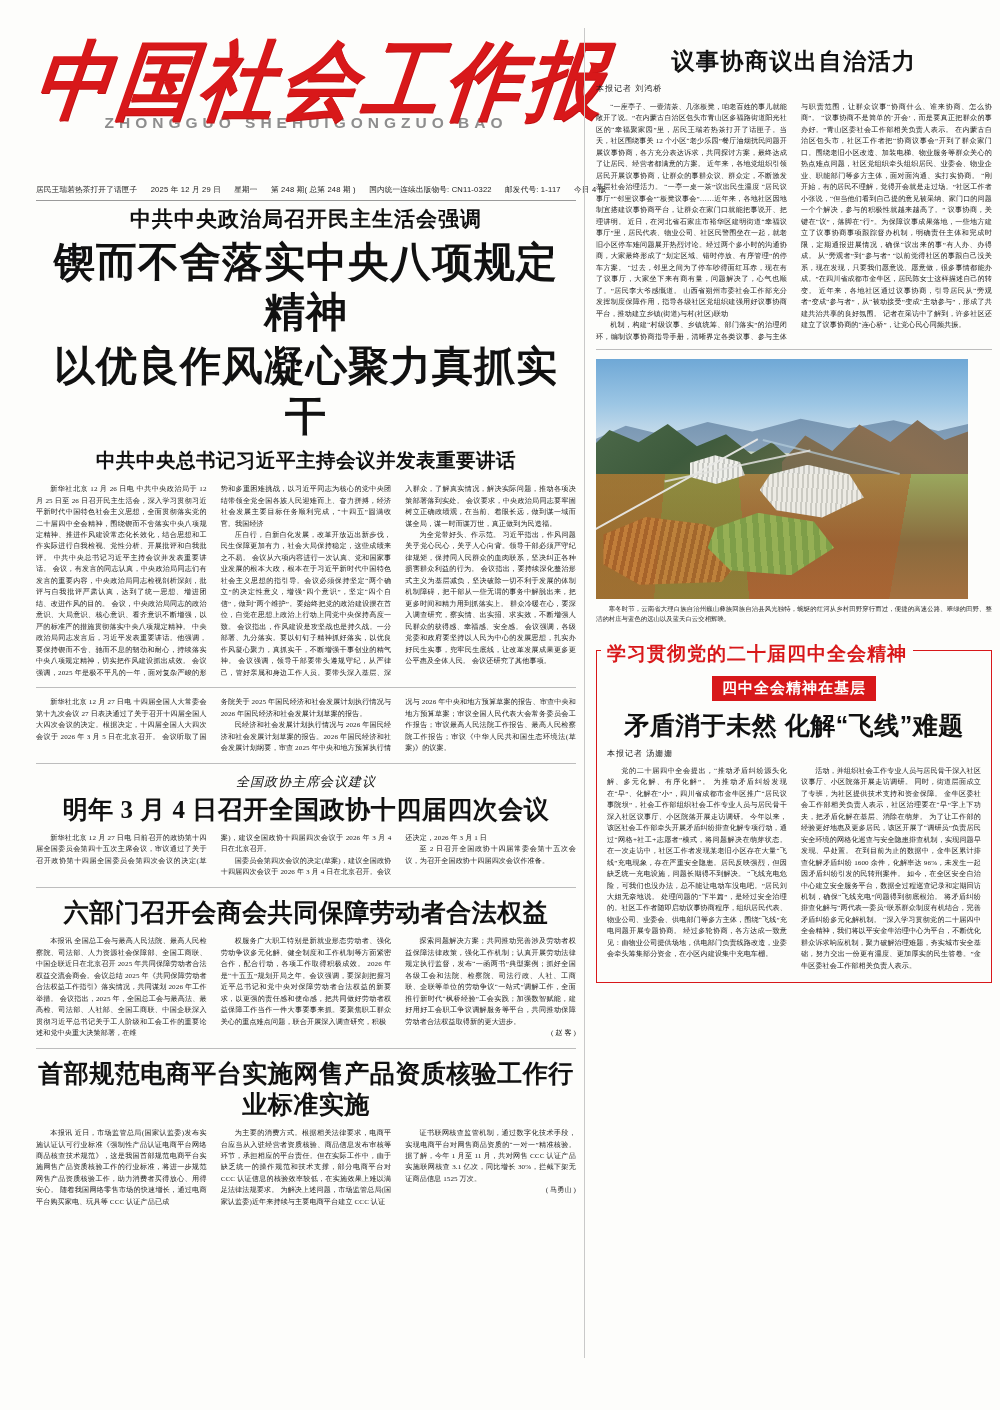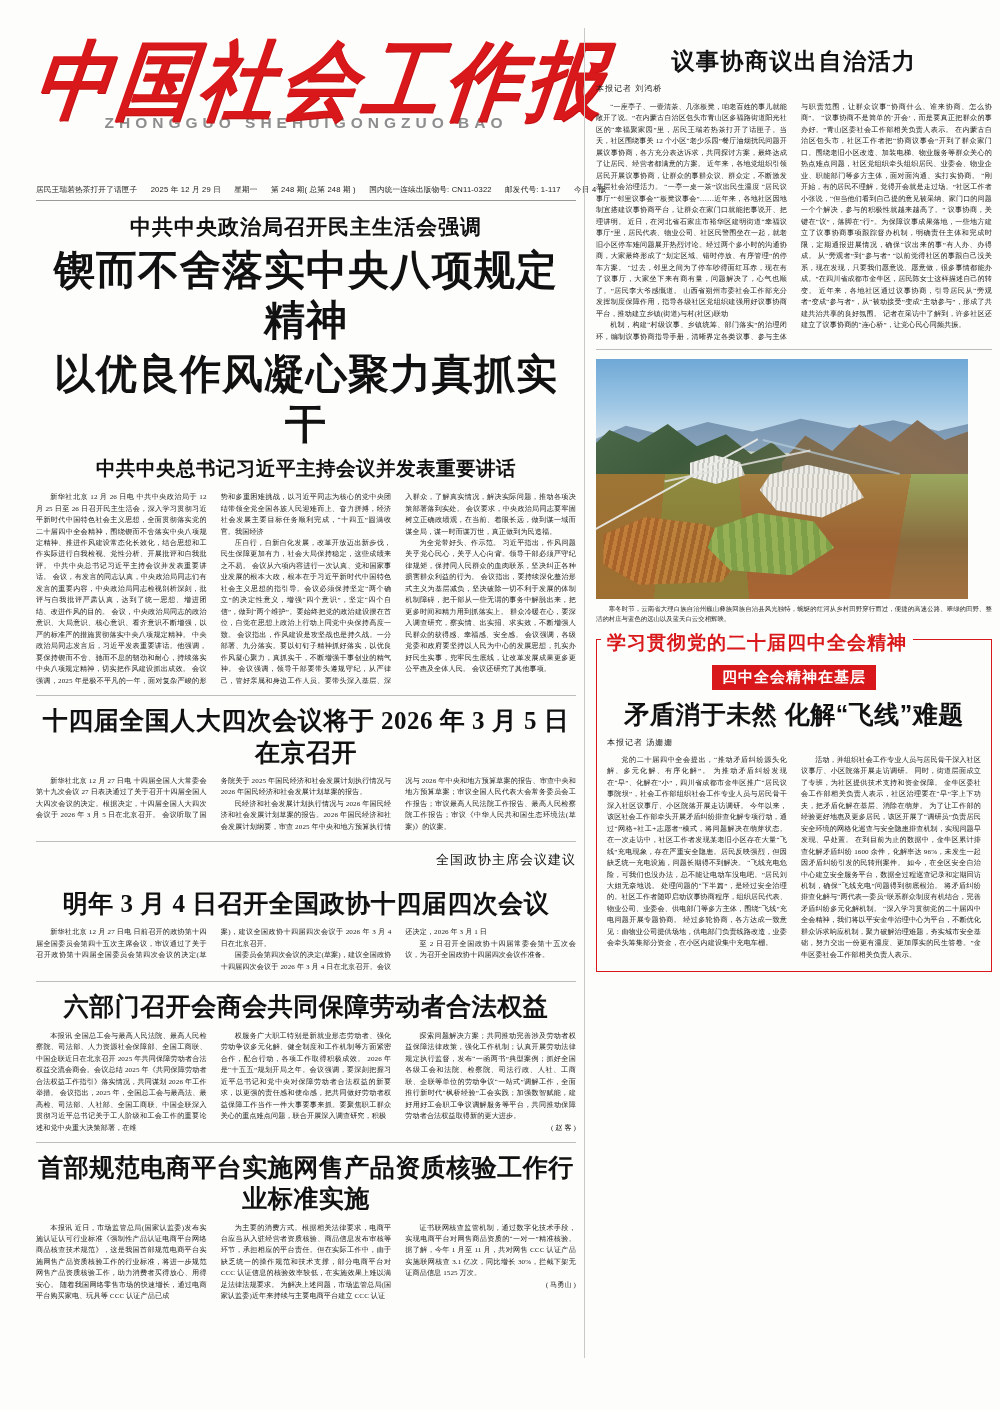--- a/index.html
+++ b/index.html
@@ -43,41 +43,41 @@
   .pubinfo{
     margin-top:7px;font-size:7.6px;color:#1a1a1a;
     font-family:"Liberation Sans","DejaVu Sans",sans-serif;
     white-space:nowrap;letter-spacing:.2px;
   }
   .pubinfo span{margin-right:11px;}
   .rule-thin{border-top:1px solid #9a9a9a;margin-top:5px;}
   .rule-gray{border-top:1px solid #bdbdbd;}
 
   
-  .lead{margin-top:12px;}
+  .lead{margin-top:4px;}
   .lead-kicker{
     text-align:center;font-size:21px;font-weight:bold;letter-spacing:1px;
     font-family:"Liberation Serif","DejaVu Serif",serif;
   }
   .lead-h1{
     text-align:center;font-size:41px;font-weight:bold;line-height:1.22;
     letter-spacing:1px;margin-top:4px;
     font-family:"Liberation Sans","DejaVu Sans",sans-serif;
   }
   .lead-sub{
     text-align:center;font-size:19.5px;font-weight:bold;margin-top:6px;
     letter-spacing:.5px;
     font-family:"Liberation Sans","DejaVu Sans",sans-serif;
   }
   .lead-body{margin-top:10px;column-count:3;}
 
   .story{margin-top:9px;}
   .story-kicker{
-    text-align:right;font-size:13px;font-weight:normal;letter-spacing:1px;
-    font-family:"Liberation Sans","DejaVu Sans",sans-serif;margin-bottom:19px;
+    text-align:center;font-size:13px;font-weight:normal;letter-spacing:1px;
+    font-family:"Liberation Sans","DejaVu Sans",sans-serif;margin-bottom:3px;font-style:italic;
   }
   .story-h2{
     text-align:center;font-size:25px;font-weight:bold;letter-spacing:.5px;
     font-family:"Liberation Serif","DejaVu Serif",serif;line-height:1.25;
   }
   .story-body{margin-top:8px;column-count:3;}
 
   
   .right{
     position:absolute;left:596px;top:28px;width:396px;height:1354px;
@@ -146,21 +146,21 @@
   .road2{position:absolute;left:18%;top:44%;width:40%;height:2px;
     background:#e2e2df;transform:rotate(-12deg);opacity:.85;}
   .photo-cap{
     font-size:6.4px;line-height:1.6;text-align:justify;margin-top:5px;
     color:#2a2a2a;text-indent:2em;
     font-family:"Liberation Serif","DejaVu Serif",serif;
   }
 
   
   .redbox{
-    margin-top:14px;border:1px solid #d8181a;padding:9px 10px 10px 10px;
+    margin-top:25px;border:1px solid #d8181a;padding:9px 10px 10px 10px;
     position:relative;box-sizing:border-box;
   }
   .redbox-head{
     position:absolute;left:4px;top:-10px;background:#fdfdfb;padding:0 6px;
     color:#d8181a;font-size:19px;font-weight:bold;letter-spacing:1px;
     font-family:"Liberation Serif","DejaVu Serif",serif;white-space:nowrap;
   }
   .badge{
     display:block;margin:16px auto 0 auto;background:#d8181a;color:#fff;
     font-size:15px;font-weight:bold;letter-spacing:1px;padding:3px 10px;
@@ -218,21 +218,20 @@
 会议指出，要持续深化整治形式主义为基层减负，坚决破除一切不利于发展的体制机制障碍，把干部从一些无谓的事务中解脱出来，把更多时间和精力用到抓落实上。
 群众冷暖在心，要深入调查研究，察实情、出实招、求实效，不断增强人民群众的获得感、幸福感、安全感。
 会议强调，各级党委和政府要坚持以人民为中心的发展思想，扎实办好民生实事，兜牢民生底线，让改革发展成果更多更公平惠及全体人民。
 会议还研究了其他事项。</p>
       </div>
     </div>
 
     <div class="rule-gray" style="margin-top:8px"></div>
 
     <div class="story">
-      <div class="story-h2">十四届全国人大四次会议将于 2026 年 3 月 5 日在京召开</div>
       <div class="body-cols story-body">
         <p>新华社北京 12 月 27 日电  十四届全国人大常委会第十九次会议 27 日表决通过了关于召开十四届全国人大四次会议的决定。根据决定，十四届全国人大四次会议于 2026 年 3 月 5 日在北京召开。
 会议听取了国务院关于 2025 年国民经济和社会发展计划执行情况与 2026 年国民经济和社会发展计划草案的报告。</p>
         <p>民经济和社会发展计划执行情况与 2026 年国民经济和社会发展计划草案的报告。2026 年国民经济和社会发展计划纲要，审查 2025 年中央和地方预算执行情况与 2026 年中央和地方预算草案的报告、审查中央和地方预算草案；审议全国人民代表大会常务委员会工作报告；审议最高人民法院工作报告、最高人民检察院工作报告；审议《中华人民共和国生态环境法(草案)》的议案。</p>
       </div>
     </div>
 
     <div class="rule-gray" style="margin-top:8px"></div>
 
     <div class="story">

